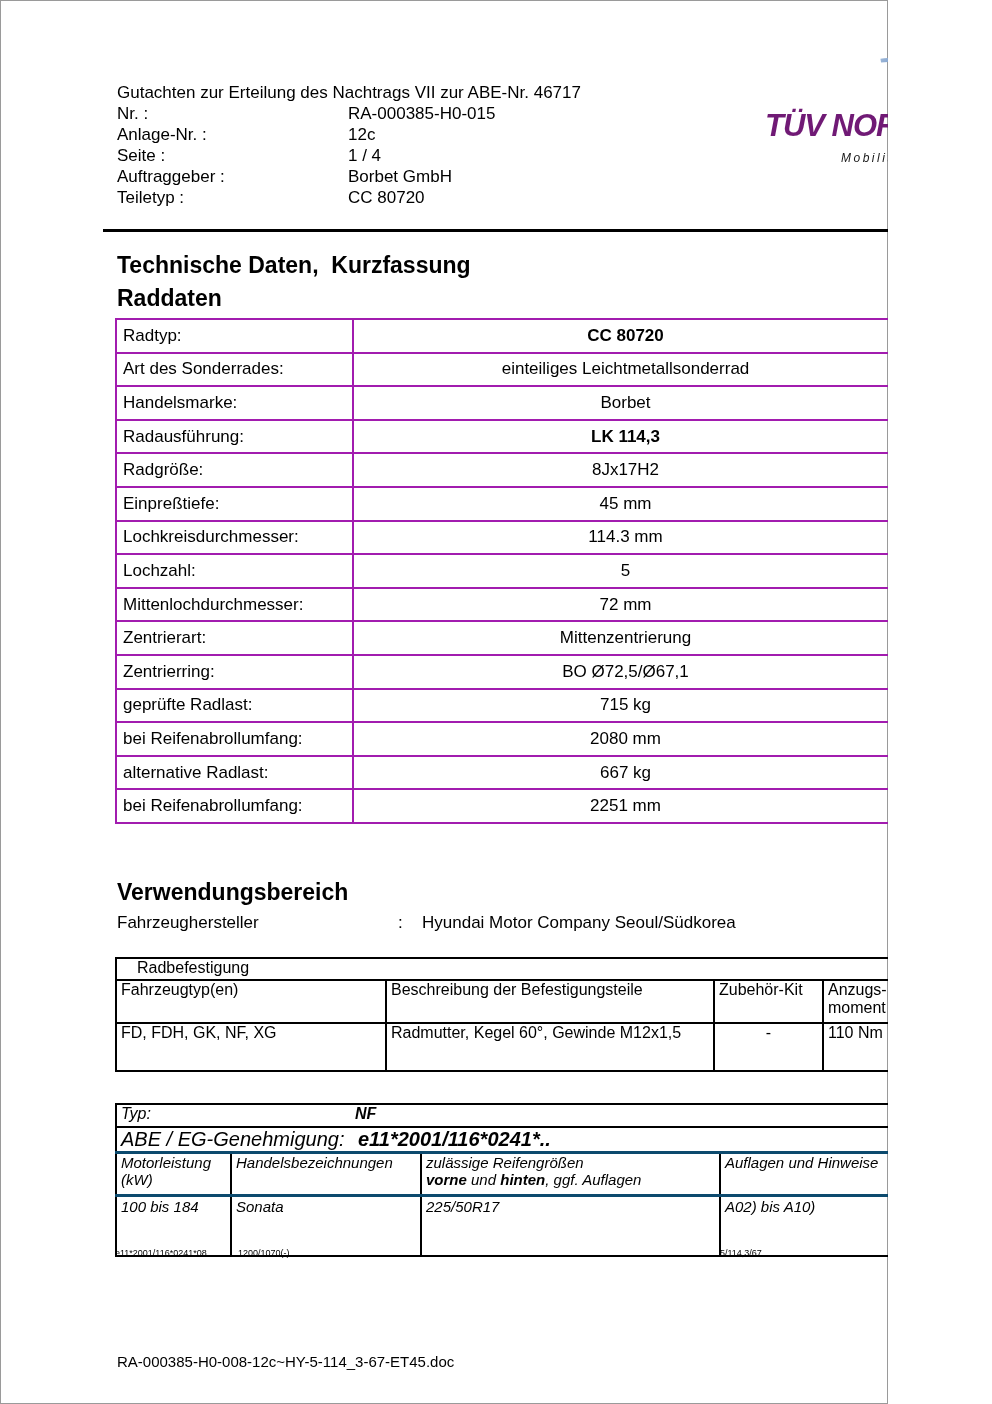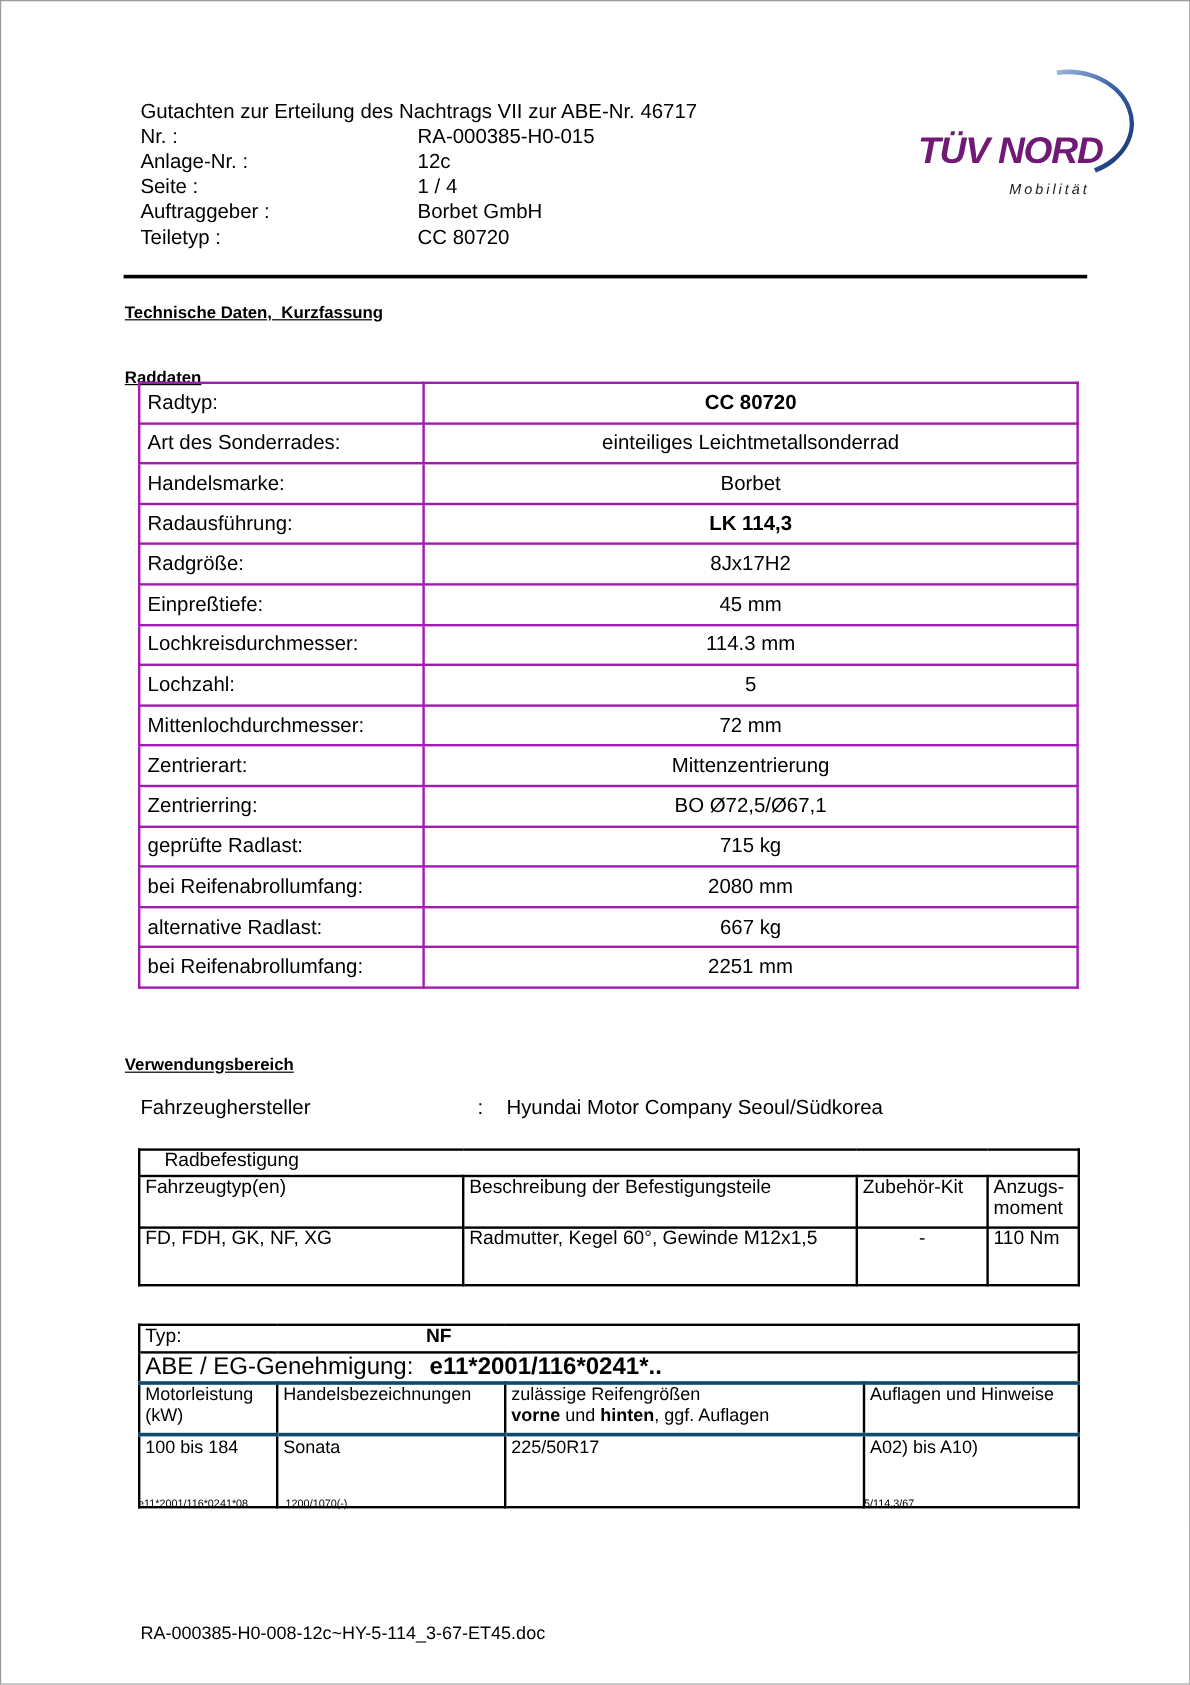--- a/index.html
+++ b/index.html
@@ -1,17 +1,17 @@
 <!DOCTYPE html>
 <html><head>
 <meta charset="utf-8">
 <style>
   html,body { margin:0; padding:0; background:#fff; }
   #page {
-    position:relative; width:992px; height:1404px; background:#ffffff;
+    position:relative; width:888px; height:1404px; background:#ffffff;
     font-family:"Liberation Sans", sans-serif; color:#000;
     box-shadow: inset 0 0 0 1px #9a9a9a;
     overflow:hidden;
   }
   .abs { position:absolute; }
 
   
   #header-block { left:117px; top:82px; font-size:17px; line-height:21px; }
   .hline { display:flex; }
   .hlabel { width:231px; flex:0 0 231px; }
@@ -24,24 +24,24 @@
     font-size:31px; font-weight:bold; font-style:italic;
     letter-spacing:-1px; color:#701a75;
   }
   #tagline-text {
     position:absolute; left:88px; top:98px; white-space:nowrap;
     font-size:12px; font-style:italic; letter-spacing:2.5px; color:#1a1a1a;
   }
 
   #rule { left:103px; top:229px; width:803px; height:3px; background:#000; }
 
-  .heading { position:absolute; left:104px; font-size:14px; font-weight:bold;
-             text-decoration:underline; white-space:pre; }
+  .heading { position:absolute; left:117px; font-size:23px; font-weight:bold;
+             white-space:pre; }
   #h-tech { top:252px; }
-  #h-raddaten { top:285px;margin-top:21px; }
+  #h-raddaten { top:285px; }
   #h-verwendung { top:879px; }
 
   
   #raddaten-table { position:absolute; left:115px; top:318px; width:784px; height:506px;
     border-collapse:collapse; table-layout:fixed; font-size:17px; }
   #raddaten-table td { border:2px solid #a21caf; padding:0 6px; overflow:hidden; }
   #raddaten-table td.lbl { width:223px; text-align:left; }
   #raddaten-table td.val { text-align:center; }
   .b { font-weight:bold; }
 
@@ -55,21 +55,21 @@
     border-collapse:collapse; table-layout:fixed; font-size:16px; }
   #radbef-table td { border:2px solid #000; padding:0 4px; vertical-align:top; overflow:hidden; }
   #radbef-table tr.title-row td { height:20px;padding-left:20px; }
   #radbef-table tr.head-row td { height:41px; }
   #radbef-table tr.data-row td { height:46px; }
   #radbef-table td.c-dash { text-align:center; }
 
   
   #typ-table { position:absolute; left:115px; top:1103px; width:783px;
     border-collapse:collapse; table-layout:fixed; font-size:15px; }
-  #typ-table td { border:2px solid #000; padding:0 4px; vertical-align:top; overflow:hidden; }
+  #typ-table td { border:2px solid #000; padding:0 4px; vertical-align:top; overflow:hidden;font-style:italic; }
   #typ-table tr.typ-row td { height:21px; font-size:16px; border-bottom:1px solid #000; }
   #typ-table tr.abe-row td { height:18px; font-size:20px; border-bottom:3px solid #0c4a6e;margin-top:11px; }
   #typ-table tr.thead-row td { height:40px; border-bottom:3px solid #0c4a6e; }
   #typ-table tr.tdata-row td { height:57px; padding-top:1px; }
   .w1 { display:inline-block; width:234px; }
   .w2 { display:inline-block; width:237px; }
 
   
   #footnotes { left:115px; top:1248px; width:783px; height:12px; font-size:9px; }
   #footnotes span { position:absolute; top:0; white-space:nowrap; }

